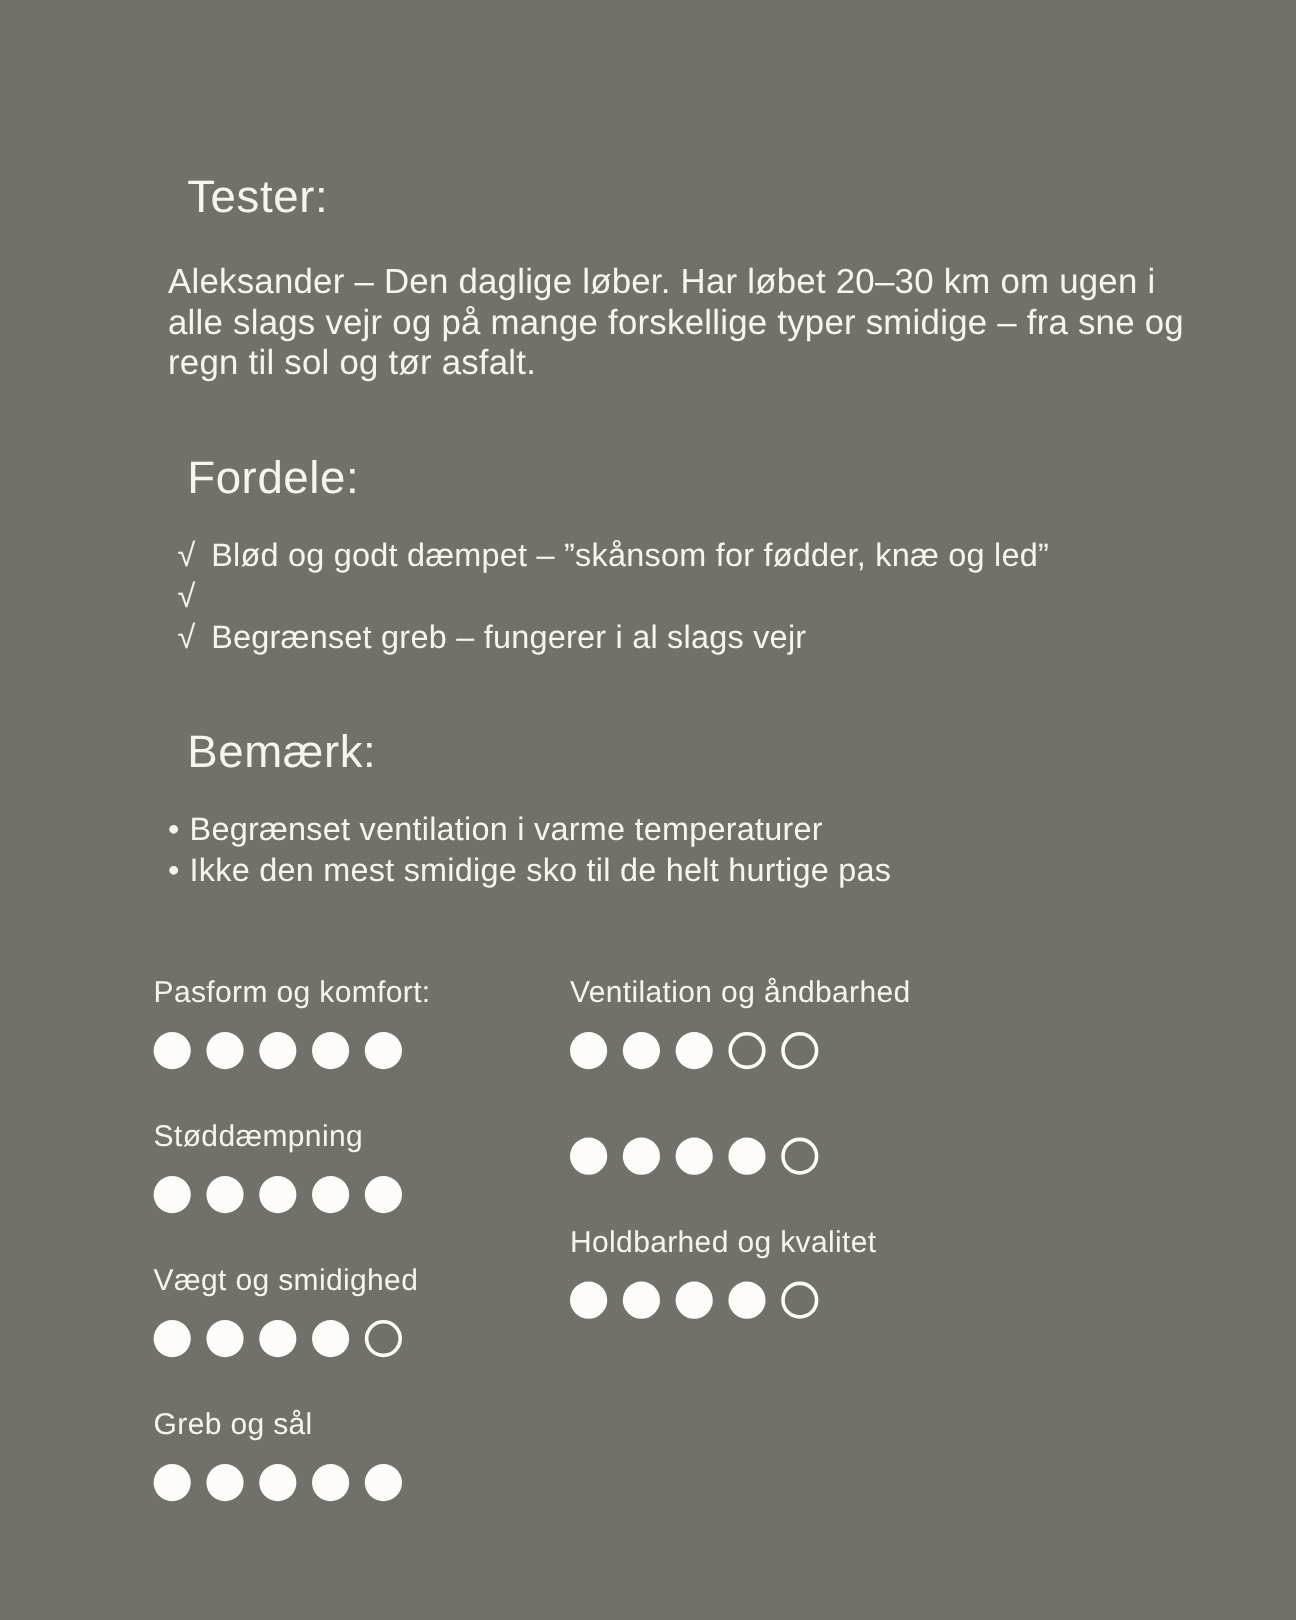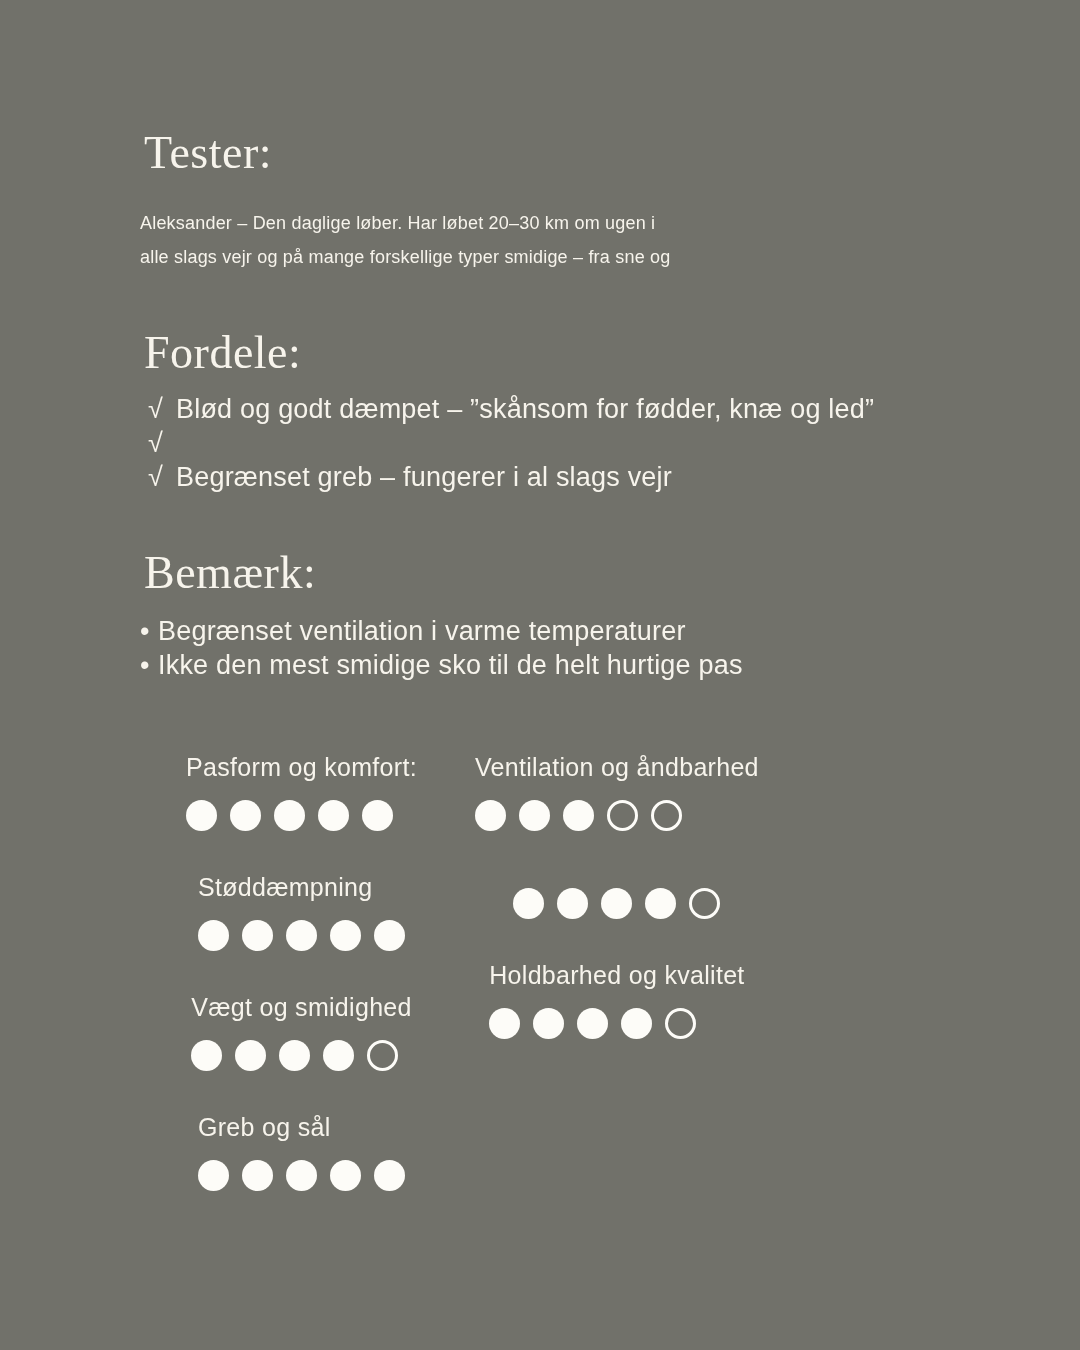--- a/index.html
+++ b/index.html
@@ -7,56 +7,57 @@
     position:relative;
     width:1080px;height:1350px;
     box-sizing:border-box;
     padding:118px 100px 0 140px;
     background:var(--bg,#71716A);
     color:var(--fg,#F7F4EC);
     font-family:"Liberation Sans",sans-serif;
     overflow:hidden;
   }
   .heading{
-    font-family:Liberation Serif, serif;
+    font-family:Liberation Sans, sans-serif;
     font-weight:400;
-    font-size:46px;
+    font-size:38px;
     line-height:62px;
     letter-spacing:.5px;
-    margin:4px;
+    margin:16px;
   }
   .heading.h-fordele,.heading.h-bemaerk{margin-top:48px;}
-  .body-text{margin-top:22px;font-size:18px;line-height:34px;letter-spacing:.2px;}
+  .body-text{margin-top:22px;font-size:29px;line-height:34px;letter-spacing:.2px;}
   .body-text .line{white-space:nowrap;}
   ul.plain{list-style:none;margin:0;padding:0;font-size:27px;line-height:34px;letter-spacing:.2px;}
   ul.pros{margin-top:8px;padding-left:8px;}
   ul.cons{margin-top:10px;}
   li.row{display:flex;}
   .marker{flex:0 0 auto;display:inline-block;}
   .pros .marker{width:28px;}
   .cons .marker{width:18px;}
   .ratings{display:flex;margin-left:-12px;margin-top:69px;}
-  .rcol{display:flex;flex-direction:column;gap:40px;align-items:center;}
+  .rcol{display:flex;flex-direction:column;gap:40px;}
   .rcol.left{width:347px;flex:0 0 347px;}
   .rating-label{font-size:25px;line-height:32px;letter-spacing:.3px;}
   .dots{display:flex;gap:13px;margin-top:17px;}
   .dot{width:31px;height:31px;border-radius:50%;box-sizing:border-box;}
   .dot.filled{background:var(--dot,#FDFCF8);}
   .dot.empty{border:3px solid var(--dot,#FDFCF8);}
 </style>
 </head>
 <body>
 
 <div class="canvas" style="--bg: #71716A; --fg: #F7F4EC; --dot: #FDFCF8;">
 
   <h1 class="heading h-tester">Tester:</h1>
 
   <div class="body-text" id="tester-body">
       <div class="line">Aleksander – Den daglige løber. Har løbet 20–30 km om ugen i</div>
       <div class="line">alle slags vejr og på mange forskellige typer smidige – fra sne og</div>
+      <div class="line">regn til sol og tør asfalt.</div>
     </div>
 
   <h1 class="heading h-fordele">Fordele:</h1>
 
   <ul class="plain pros" id="fordele-list">
       <li class="row">
         <span class="marker">√</span>
         <span class="item-text">Blød og godt dæmpet – ”skånsom for fødder, knæ og led”</span>
       </li>
       <li class="row">

